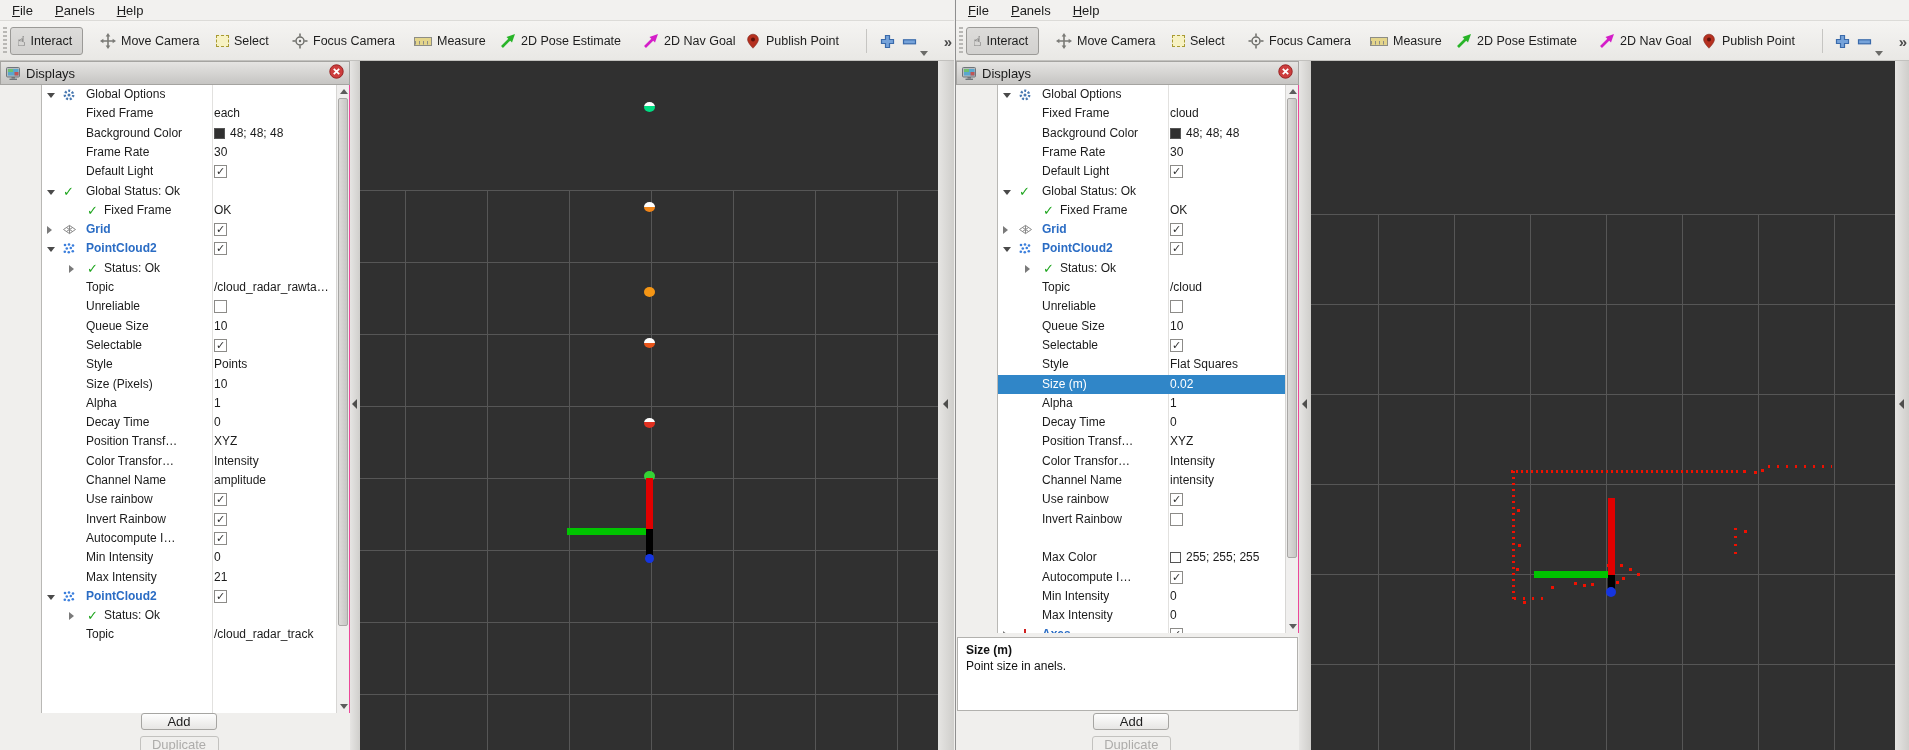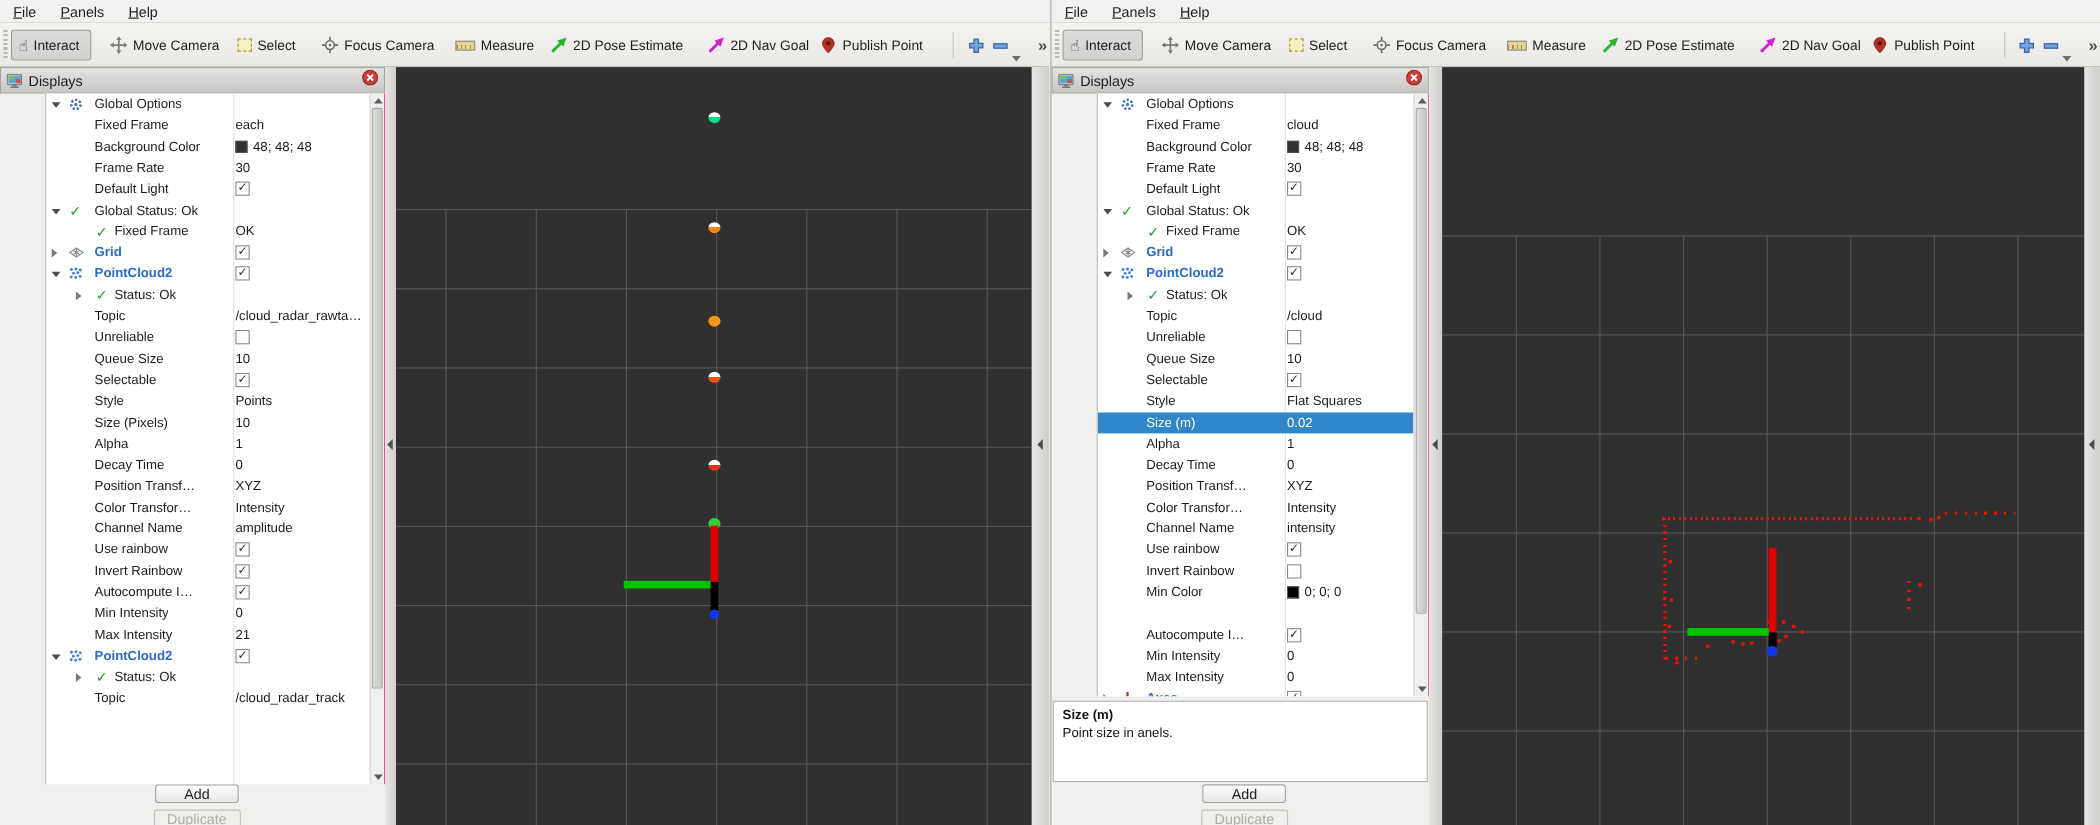--- a/index.html
+++ b/index.html
@@ -641,24 +641,24 @@
               <span class="rvalue">intensity</span>
             </div>
             <div class="trow" style="top: 405.3px;">
               <span class="rlabel" style="left: 44px;">Use rainbow</span>
               <span class="cb" style="left: 172px;">✓</span>
             </div>
             <div class="trow" style="top: 424.6px;">
               <span class="rlabel" style="left: 44px;">Invert Rainbow</span>
               <span class="cb" style="left: 172px;"></span>
             </div>
-            <div class="trow" style="top: 443.9px;">
-              <span class="rlabel" style="left: 44px;">Min Color</span>
-              <span class="swatch" style="left: 172px; background: rgb(0, 0, 0);"></span>
-              <span class="rvalue" style="left: 188px;">0; 0; 0</span>
+            <div class="trow" style="top: 463.2px;">
+              <span class="rlabel" style="left: 44px;">Max Color</span>
+              <span class="swatch" style="left: 172px; background: rgb(255, 255, 255);"></span>
+              <span class="rvalue" style="left: 188px;">255; 255; 255</span>
             </div>
             <div class="trow" style="top: 482.5px;">
               <span class="rlabel" style="left: 44px;">Autocompute I…</span>
               <span class="cb" style="left: 172px;">✓</span>
             </div>
             <div class="trow" style="top: 501.8px;">
               <span class="rlabel" style="left: 44px;">Min Intensity</span>
               <span class="rvalue">0</span>
             </div>
             <div class="trow" style="top: 521.1px;">

